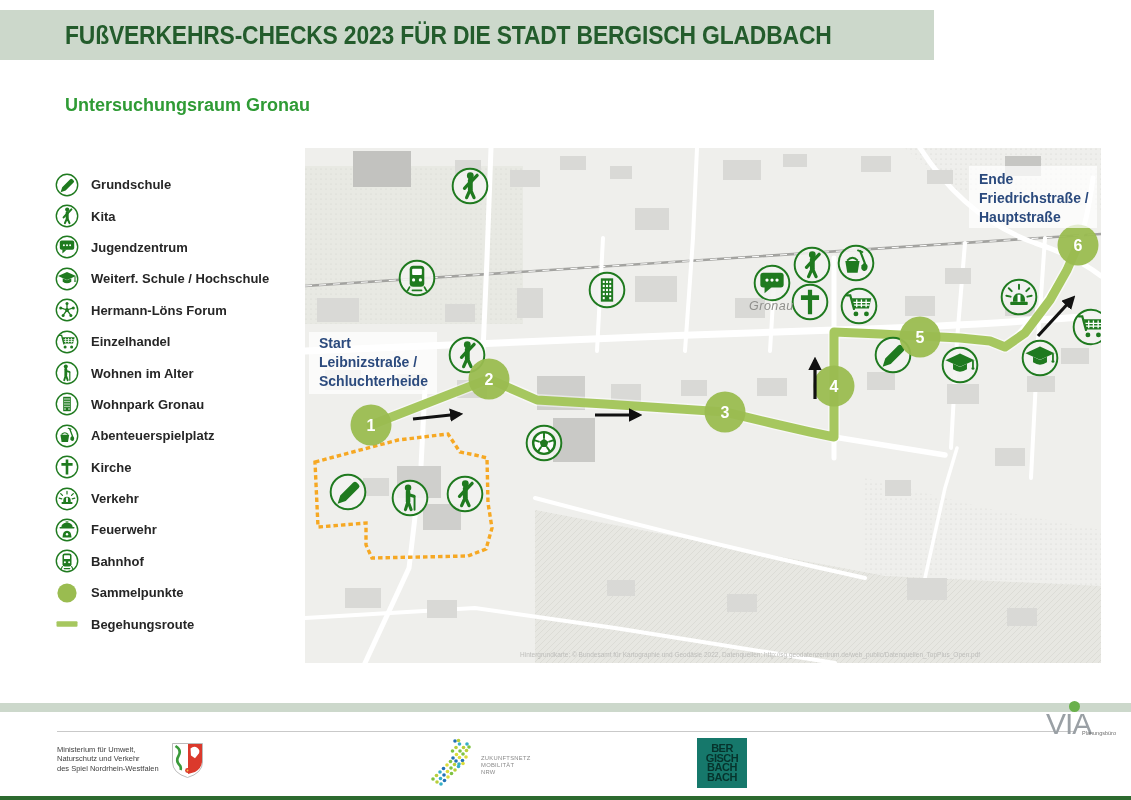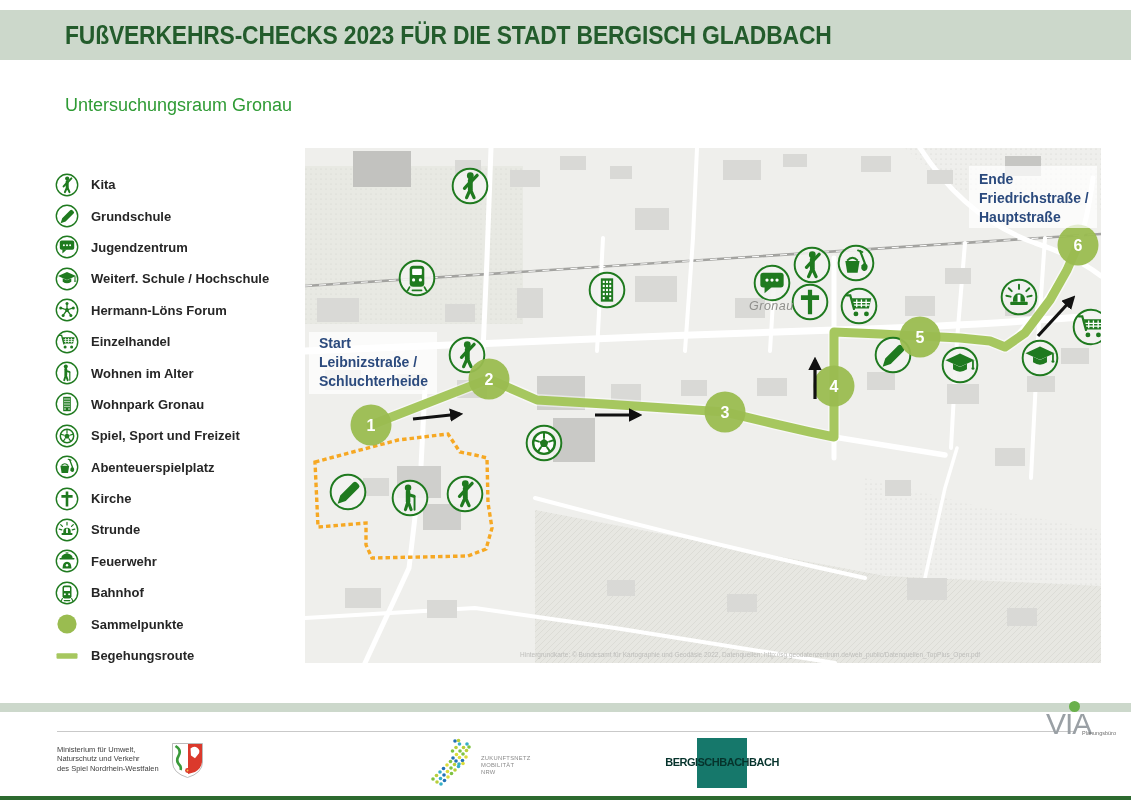--- a/index.html
+++ b/index.html
@@ -1,41 +1,41 @@
 <!DOCTYPE html>
 <html style="--banner-bg: #ccd8cb; --banner-text: #235c2c; --subtitle-green: #2f9b35; --icon-green: #1f7a1f; --route-green: #a6c75f; --waypoint-green: #9abc50; --egebiet-orange: #f6a823; --label-blue: #2b4a7d;"><head>
 <meta charset="utf-8">
 <style>
   html,body{margin:0;padding:0;}
   body{
     width:1131px;height:800px;position:relative;overflow:hidden;background:#fff;
     font-family:"Liberation Sans", sans-serif;
   }
-  .banner{position:absolute;left:0;top:10px;width:1131px;height:50px;
+  .banner{position:absolute;left:0;top:10px;width:934px;height:50px;
     background:var(--banner-bg,#ccd8cb);display:flex;align-items:center;}
   .banner h1{margin:0 0 0 65px;font-size:26px;font-weight:bold;white-space:nowrap;
     color:var(--banner-text,#235c2c);letter-spacing:-0.2px;
     transform:scaleX(0.88);transform-origin:left center;}
-  .subtitle{position:absolute;left:65px;top:94px;font-size:18px;font-weight:normal;
+  .subtitle{position:absolute;left:65px;top:94px;font-size:18px;font-weight:bold;
     color:var(--subtitle-green,#2f9b35);line-height:23px;}
   .legend{position:absolute;left:55px;top:169px;}
   .legend-row{display:flex;align-items:center;height:31.4px;}
   .legend-icon{width:24px;height:24px;margin-right:12px;flex:0 0 24px;display:block;}
   .legend-icon svg{display:block;}
   .legend-label{font-size:13px;font-weight:bold;color:#262626;white-space:nowrap;}
   .map{position:absolute;left:305px;top:148px;width:796px;height:515px;}
   svg text{font-family:"Liberation Sans", sans-serif;}
   .footer-band{position:absolute;left:0;top:703px;width:1131px;height:9px;background:var(--banner-bg,#ccd8cb);}
   .footer-sep{position:absolute;left:57px;top:731px;width:1017px;height:1px;background:#c9c9c9;}
   .ministry{position:absolute;left:57px;top:745px;font-size:7.5px;line-height:9.4px;color:#3f3f3f;}
   .nrw-shield{position:absolute;left:171px;top:742px;}
   .zukunftsnetz{position:absolute;left:427px;top:738px;display:flex;}
   .zn-text{margin-left:8px;margin-top:17px;font-size:5.8px;line-height:7px;color:#8a8a8a;letter-spacing:0.3px;}
   .bgl-logo{position:absolute;left:697px;top:738px;width:50px;height:50px;background:#16786b;
-    display:flex;flex-direction:row;justify-content:center;align-items:center;
+    display:flex;flex-direction:column;justify-content:center;align-items:center;
     color:#06332c;font-weight:bold;font-size:11px;line-height:9.5px;letter-spacing:-0.5px;}
   .via-logo{position:absolute;left:1014px;top:701px;width:110px;height:45px;margin-left:32px;}
   .via-text{position:absolute;left:0;top:6px;font-size:30px;font-weight:normal;
     color:#9aa0a5;letter-spacing:-1px;}
   .via-dot{position:absolute;left:23px;top:0px;width:11px;height:11px;border-radius:50%;background:#6ab04c;}
   .via-sub{position:absolute;left:36px;top:29px;font-size:5.5px;color:#6f6f6f;}
   .bottom-strip{position:absolute;left:0;top:796px;width:1131px;height:4px;background:#2d6a2f;}
 </style>
 </head>
 <body>
@@ -46,35 +46,35 @@
 
 <div class="subtitle">
   <div>Untersuchungsraum Gronau</div>
 </div>
 
 <div class="legend" id="legend">
     <div class="legend-row">
       <span class="legend-icon">
         <svg viewBox="0 0 24 24" width="24" height="24">
           <circle cx="12" cy="12" r="10.7" fill="#fff" stroke="#1f7a1f" stroke-width="1.4"></circle>
+          <path d="M5.6 19.3 L7.2 14.2 L15.2 6.2 Q16.3 5.1 17.4 6.2 L18.6 7.4 Q19.7 8.5 18.6 9.6 L10.6 17.6 Z" fill="#1f7a1f"></path>
+        </svg>
+      </span>
+      <span class="legend-label">Grundschule</span>
+    </div>
+    <div class="legend-row">
+      <span class="legend-icon">
+        <svg viewBox="0 0 24 24" width="24" height="24">
+          <circle cx="12" cy="12" r="10.7" fill="#fff" stroke="#1f7a1f" stroke-width="1.4"></circle>
           <circle cx="12.2" cy="5.6" r="2.1" fill="#1f7a1f"></circle>
           <path d="M12.2 8.4 V14" stroke="#1f7a1f" stroke-width="3" stroke-linecap="round"></path>
           <path d="M12.4 9.6 L16.4 5.4 M12 9.8 L8.6 13.4 M12.2 14 L9.9 19.2 M12.2 14 L14.5 19.2" stroke="#1f7a1f" stroke-width="2" stroke-linecap="round" fill="none"></path>
         </svg>
       </span>
       <span class="legend-label">Kita</span>
-    </div>
-    <div class="legend-row">
-      <span class="legend-icon">
-        <svg viewBox="0 0 24 24" width="24" height="24">
-          <circle cx="12" cy="12" r="10.7" fill="#fff" stroke="#1f7a1f" stroke-width="1.4"></circle>
-          <path d="M5.6 19.3 L7.2 14.2 L15.2 6.2 Q16.3 5.1 17.4 6.2 L18.6 7.4 Q19.7 8.5 18.6 9.6 L10.6 17.6 Z" fill="#1f7a1f"></path>
-        </svg>
-      </span>
-      <span class="legend-label">Grundschule</span>
     </div>
     <div class="legend-row">
       <span class="legend-icon">
         <svg viewBox="0 0 24 24" width="24" height="24">
           <circle cx="12" cy="12" r="10.7" fill="#fff" stroke="#1f7a1f" stroke-width="1.4"></circle>
           <rect x="4.8" y="5.6" width="14.4" height="9.2" rx="1.8" fill="#1f7a1f"></rect>
           <path d="M7.4 14.2 L7.4 18.4 L11.8 14.6 Z" fill="#1f7a1f"></path>
           <circle cx="8.9" cy="10.2" r="1" fill="#fff"></circle>
           <circle cx="12" cy="10.2" r="1" fill="#fff"></circle>
           <circle cx="15.1" cy="10.2" r="1" fill="#fff"></circle>
@@ -156,31 +156,20 @@
             <rect x="13.4" y="16.3" width="1.2" height="1.4"></rect>
           </g>
         </svg>
       </span>
       <span class="legend-label">Wohnpark Gronau</span>
     </div>
     <div class="legend-row">
       <span class="legend-icon">
         <svg viewBox="0 0 24 24" width="24" height="24">
           <circle cx="12" cy="12" r="10.7" fill="#fff" stroke="#1f7a1f" stroke-width="1.4"></circle>
-          <circle cx="12" cy="12" r="6.7" fill="#fff" stroke="#1f7a1f" stroke-width="1.5"></circle>
-          <path d="M12 9.3 L14.7 11.3 L13.7 14.4 H10.3 L9.3 11.3 Z" fill="#1f7a1f"></path>
-          <path d="M12 9.3 V5.4 M14.7 11.3 L18.5 10.1 M13.7 14.4 L16 17.6 M10.3 14.4 L8 17.6 M9.3 11.3 L5.5 10.1" stroke="#1f7a1f" stroke-width="1.2" fill="none"></path>
-        </svg>
-      </span>
-      <span class="legend-label">Spiel, Sport und Freizeit</span>
-    </div>
-    <div class="legend-row">
-      <span class="legend-icon">
-        <svg viewBox="0 0 24 24" width="24" height="24">
-          <circle cx="12" cy="12" r="10.7" fill="#fff" stroke="#1f7a1f" stroke-width="1.4"></circle>
           <path d="M5.4 10.8 H14.2 L13 18 H6.6 Z" fill="#1f7a1f"></path>
           <path d="M6.5 10.5 Q9.8 7 13.1 10.5" stroke="#1f7a1f" stroke-width="1.1" fill="none"></path>
           <path d="M14.6 4.6 L17.6 12.6" stroke="#1f7a1f" stroke-width="1.3" stroke-linecap="round"></path>
           <path d="M13.2 4.2 L16 5.2" stroke="#1f7a1f" stroke-width="1.1" stroke-linecap="round"></path>
           <path d="M16.9 12 Q19.8 12.6 19 15.4 Q18.3 17.6 16.2 16.6 Q14.7 15.8 15.5 13.4 Z" fill="#1f7a1f"></path>
         </svg>
       </span>
       <span class="legend-label">Abenteuerspielplatz</span>
     </div>
     <div class="legend-row">
@@ -195,21 +184,21 @@
     <div class="legend-row">
       <span class="legend-icon">
         <svg viewBox="0 0 24 24" width="24" height="24">
           <circle cx="12" cy="12" r="10.7" fill="#fff" stroke="#1f7a1f" stroke-width="1.4"></circle>
           <path d="M8.3 13.4 A3.7 3.7 0 0 1 15.7 13.4 V15 H8.3 Z" fill="#1f7a1f"></path>
           <rect x="6.6" y="15" width="10.8" height="1.9" rx="0.5" fill="#1f7a1f"></rect>
           <rect x="11.1" y="10.6" width="1.8" height="4.4" fill="#fff"></rect>
           <path d="M12 4.4 V7 M5.7 6.6 L7.5 8.4 M18.3 6.6 L16.5 8.4 M4.2 11.2 L6.8 11.8 M19.8 11.2 L17.2 11.8" stroke="#1f7a1f" stroke-width="1.2" stroke-linecap="round"></path>
         </svg>
       </span>
-      <span class="legend-label">Strunde</span>
+      <span class="legend-label">Verkehr</span>
     </div>
     <div class="legend-row">
       <span class="legend-icon">
         <svg viewBox="0 0 24 24" width="24" height="24">
           <circle cx="12" cy="12" r="10.7" fill="#fff" stroke="#1f7a1f" stroke-width="1.4"></circle>
           <path d="M6.3 9.4 Q6.5 4.8 12 4.8 Q17.5 4.8 17.7 9.4 Z" fill="#1f7a1f"></path>
           <path d="M5.2 9.7 H18.8" stroke="#1f7a1f" stroke-width="1.5" stroke-linecap="round"></path>
           <path d="M10.6 4.3 Q12 3.4 13.4 4.3" stroke="#1f7a1f" stroke-width="1.2" fill="none"></path>
           <path d="M7.5 19.4 Q7.5 12.8 12 12.8 Q16.5 12.8 16.5 19.4 Z" fill="#1f7a1f"></path>
           <circle cx="12" cy="16.2" r="1.2" fill="#fff"></circle>

